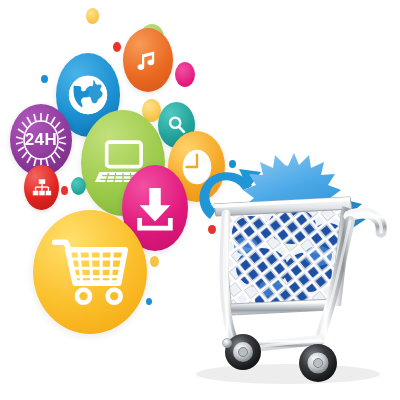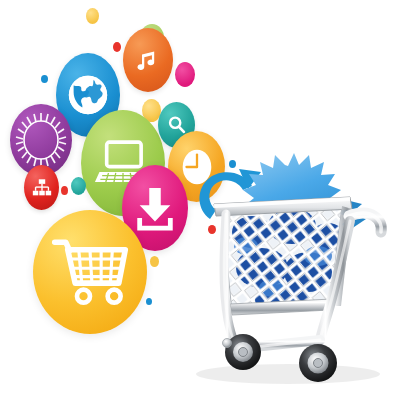--- a/index.html
+++ b/index.html
@@ -143,20 +143,21 @@
           <line x1="5" y1="43" x2="11" y2="39"></line>
           <line x1="3" y1="36" x2="10" y2="34"></line>
           <line x1="3" y1="29" x2="10" y2="31"></line>
           <line x1="5" y1="21" x2="11" y2="25"></line>
           <line x1="9" y1="14" x2="14" y2="20"></line>
           <line x1="14" y1="9" x2="18" y2="16"></line>
           <line x1="21" y1="6" x2="23" y2="14"></line>
         </g>
         <ellipse cx="28" cy="32" rx="17" ry="19" fill="none" stroke="#ffffff" stroke-width="1.6"></ellipse>
       </svg>
+      <div class="txt24" style="left:0;top:26px;font-size:17px;">24H</div>
     </div>
 
     <div class="icon-badge" style="left:24px;top:165px;width:35px;height:45px;border-radius:50%;
                 background:radial-gradient(circle at 33% 25%,#f4635e,#e0231f 55%,#b81815 100%);
                 box-shadow:0 2px 4px rgba(0,0,0,0.12);">
       <svg width="22" height="22" viewBox="0 0 24 24" aria-hidden="true">
         <rect x="8.5" y="2.5" width="7" height="5" fill="#ffffff"></rect>
         <rect x="2" y="15" width="6" height="5" fill="#ffffff"></rect>
         <rect x="9" y="15" width="6" height="5" fill="#ffffff"></rect>
         <rect x="16" y="15" width="6" height="5" fill="#ffffff"></rect>

